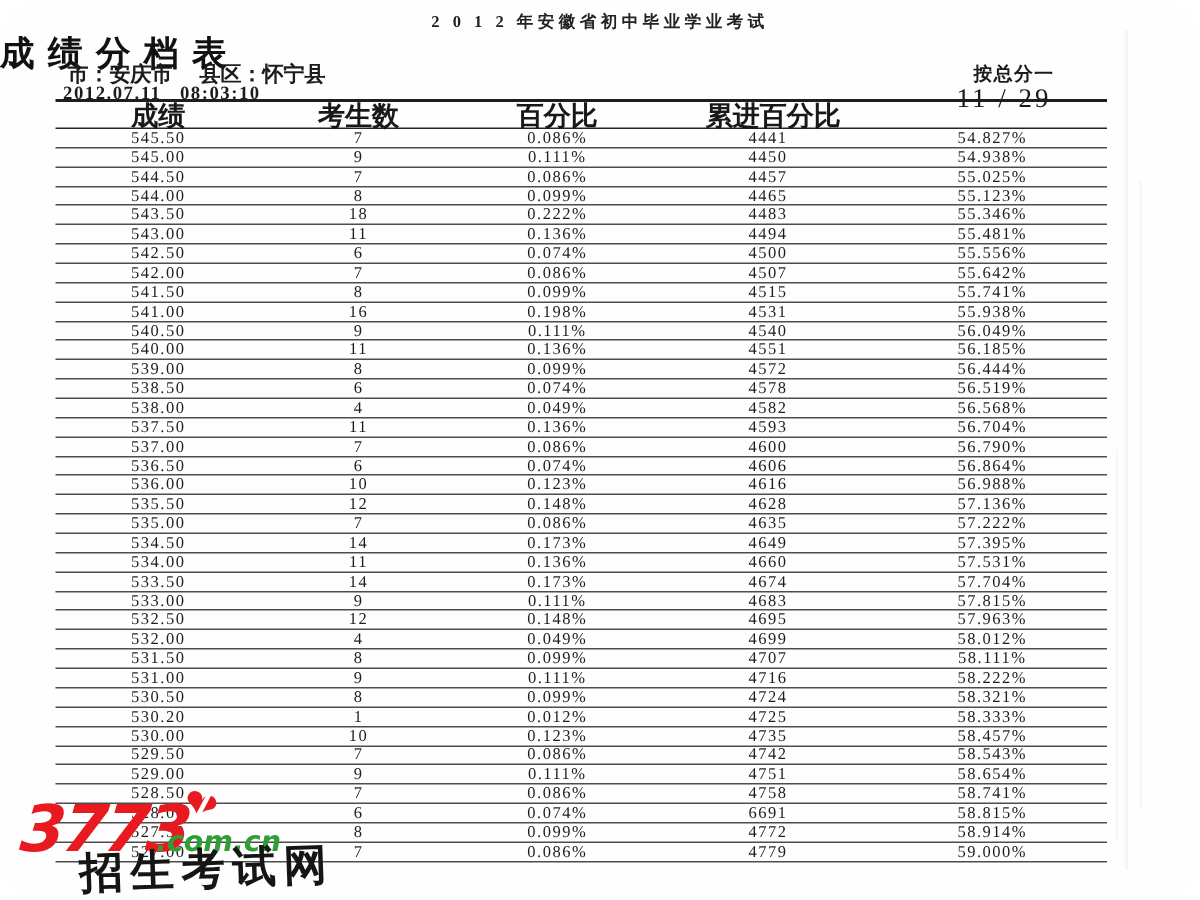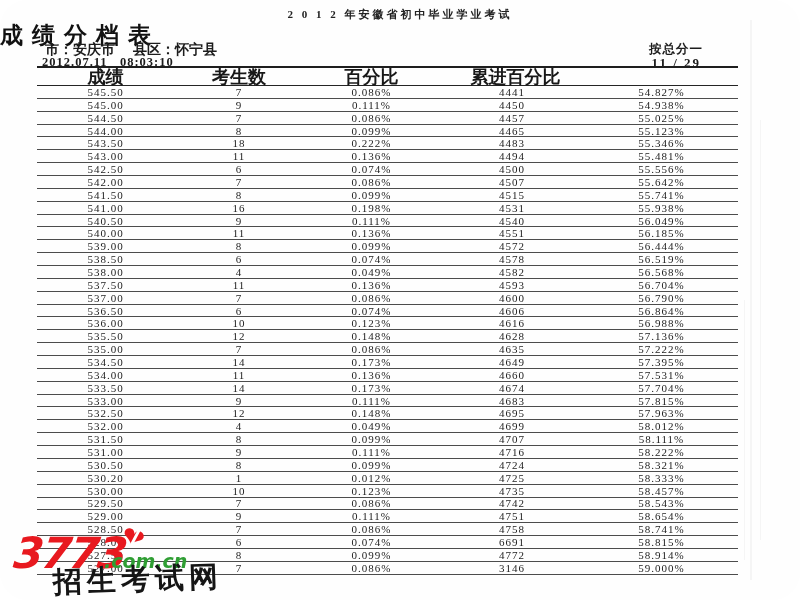--- a/index.html
+++ b/index.html
@@ -18,21 +18,21 @@
   }
   .report-title {
     position:absolute; top:20px; left:0; width:800px; 
     font-size:23px; font-weight:bold; letter-spacing:9px; color:#111;
   }
 
   
   .meta-left-1 { position:absolute; top:41px; left:45px; font-size:14px; font-weight:bold; white-space:pre;text-align:center; }
   .meta-left-2 { position:absolute; top:55px; left:42px; font-size:12.5px; font-weight:bold; white-space:pre; letter-spacing:1px; }
   .meta-right-1 { position:absolute; top:41px; right:97px; font-size:12.5px; font-weight:bold; letter-spacing:1px; }
-  .meta-right-2 { position:absolute; top:55px; right:99px; font-size:13px; font-weight:bold; letter-spacing:2px; }
+  .meta-right-2 { position:absolute; top:55px; right:99px; font-size:18px; font-weight:normal; letter-spacing:2px; }
   .meta-gap { display:inline-block; width:18px; }
 
   
   .score-table {
     position:absolute; top:66px; left:37px; width:701px;
     border-top:2.5px solid #1e1e1e;
   }
   .t-head {
     display:flex; height:18px; align-items:center;
     border-bottom:1.6px solid #242424;
@@ -358,21 +358,21 @@
         <div class="t-cell c0">527.50</div>
         <div class="t-cell c1">8</div>
         <div class="t-cell c2">0.099%</div>
         <div class="t-cell c3">4772</div>
         <div class="t-cell c4">58.914%</div>
       </div>
         <div class="t-row">
         <div class="t-cell c0">527.00</div>
         <div class="t-cell c1">7</div>
         <div class="t-cell c2">0.086%</div>
-        <div class="t-cell c3">3146</div>
+        <div class="t-cell c3">4779</div>
         <div class="t-cell c4">59.000%</div>
       </div>
       </div>
   </div>
 
   <div class="watermark">
     <div class="wm-heart" style="color: rgb(232, 25, 31);">❤</div>
     <div class="wm-heart-slash"></div>
     <div class="wm-number" style="color: rgb(232, 25, 31);">3773</div>
     <div class="wm-domain" style="color: rgb(47, 158, 51);">.com.cn</div>

